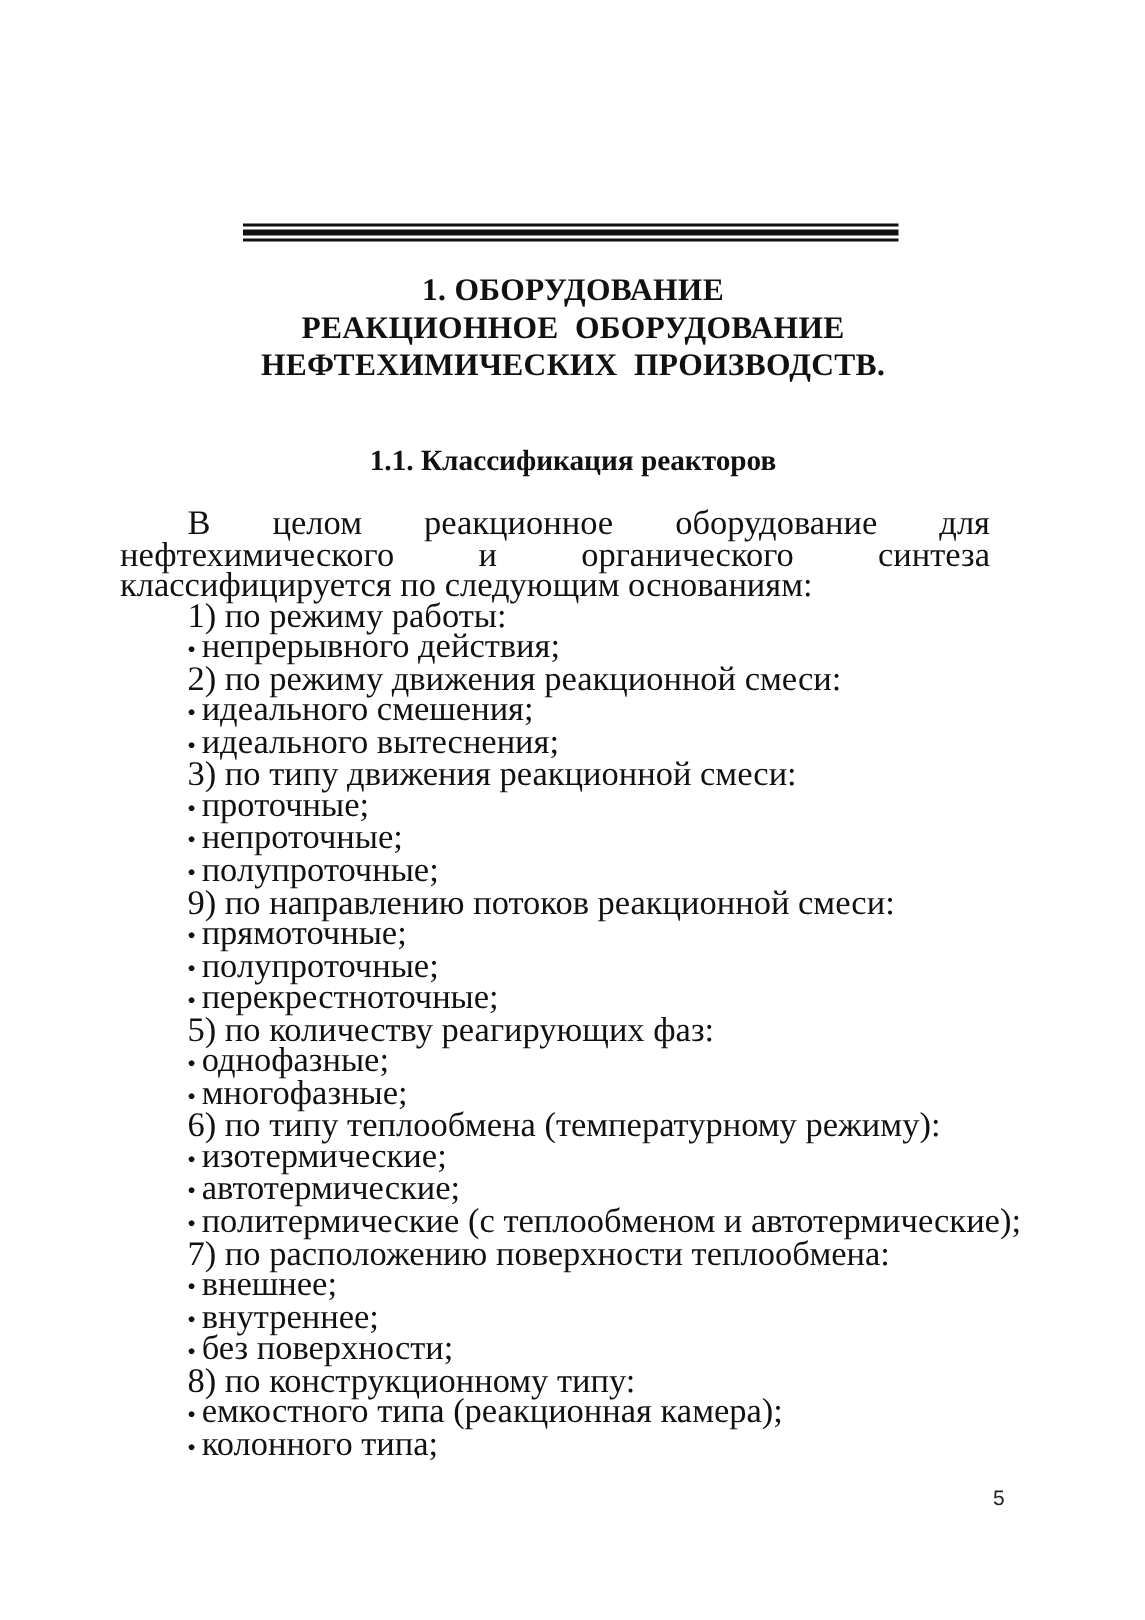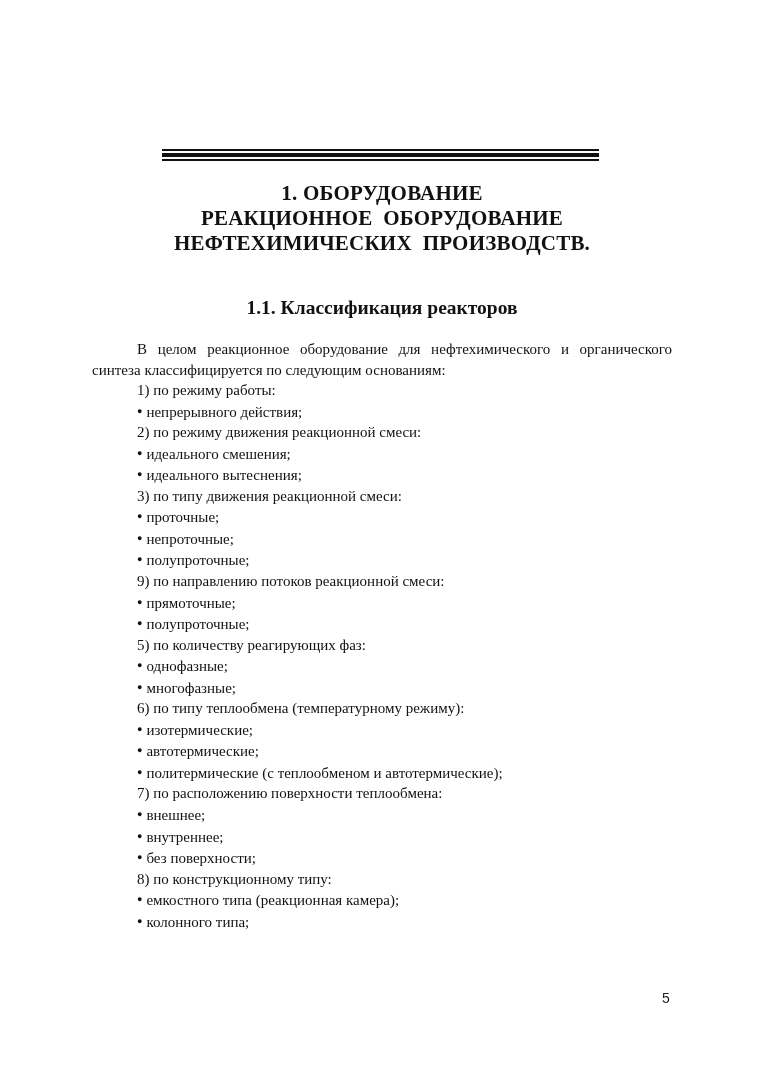--- a/index.html
+++ b/index.html
@@ -16,22 +16,22 @@
   .chapter-title {
     position: absolute; left: 92px; width: 580px; top: 181px;
     text-align: center; font-weight: bold; font-size: 21px; line-height: 25px; letter-spacing: 0.2px;
   }
   .chapter-title div { white-space: pre; }
   .section-title {
     position: absolute; left: 92px; width: 580px; top: 296px;
     text-align: center; font-weight: bold; font-size: 19.5px; line-height: 24px;
   }
   .body {
-    position: absolute; left: 92px; width: 580px; top: 339px;
-    font-size: 15px; line-height: 20.55px;
+    position: absolute; left: 80px; width: 580px; top: 339px;
+    font-size: 23px; line-height: 20.55px;
   }
   .para { text-indent: 45px; text-align: justify; margin: 0; }
   .line { padding-left: 45px; white-space: nowrap; margin: 0; }
   .bullet::before { content: "\25CF"; font-size: 9px; vertical-align: 3px; margin-right: 4px; }
   .page-number {
     position: absolute; left: 662px; top: 990px;
     font-family: "Liberation Sans", "DejaVu Sans", sans-serif; font-size: 14px; color: #222;
   }
 </style>
 </head>
@@ -69,20 +69,21 @@
     <p class="line">3) по типу движения реакционной смеси:</p>
     <p class="line"><span class="bullet"></span><span>проточные;</span></p>
     <p class="line"><span class="bullet"></span><span>непроточные;</span></p>
     <p class="line"><span class="bullet"></span><span>полупроточные;</span></p>
   </div>
 
   <div>
     <p class="line">9) по направлению потоков реакционной смеси:</p>
     <p class="line"><span class="bullet"></span><span>прямоточные;</span></p>
     <p class="line"><span class="bullet"></span><span>полупроточные;</span></p>
+    <p class="line"><span class="bullet"></span><span>перекрестноточные;</span></p>
   </div>
 
   <div>
     <p class="line">5) по количеству реагирующих фаз:</p>
     <p class="line"><span class="bullet"></span><span>однофазные;</span></p>
     <p class="line"><span class="bullet"></span><span>многофазные;</span></p>
   </div>
 
   <div>
     <p class="line">6) по типу теплообмена (температурному режиму):</p>

